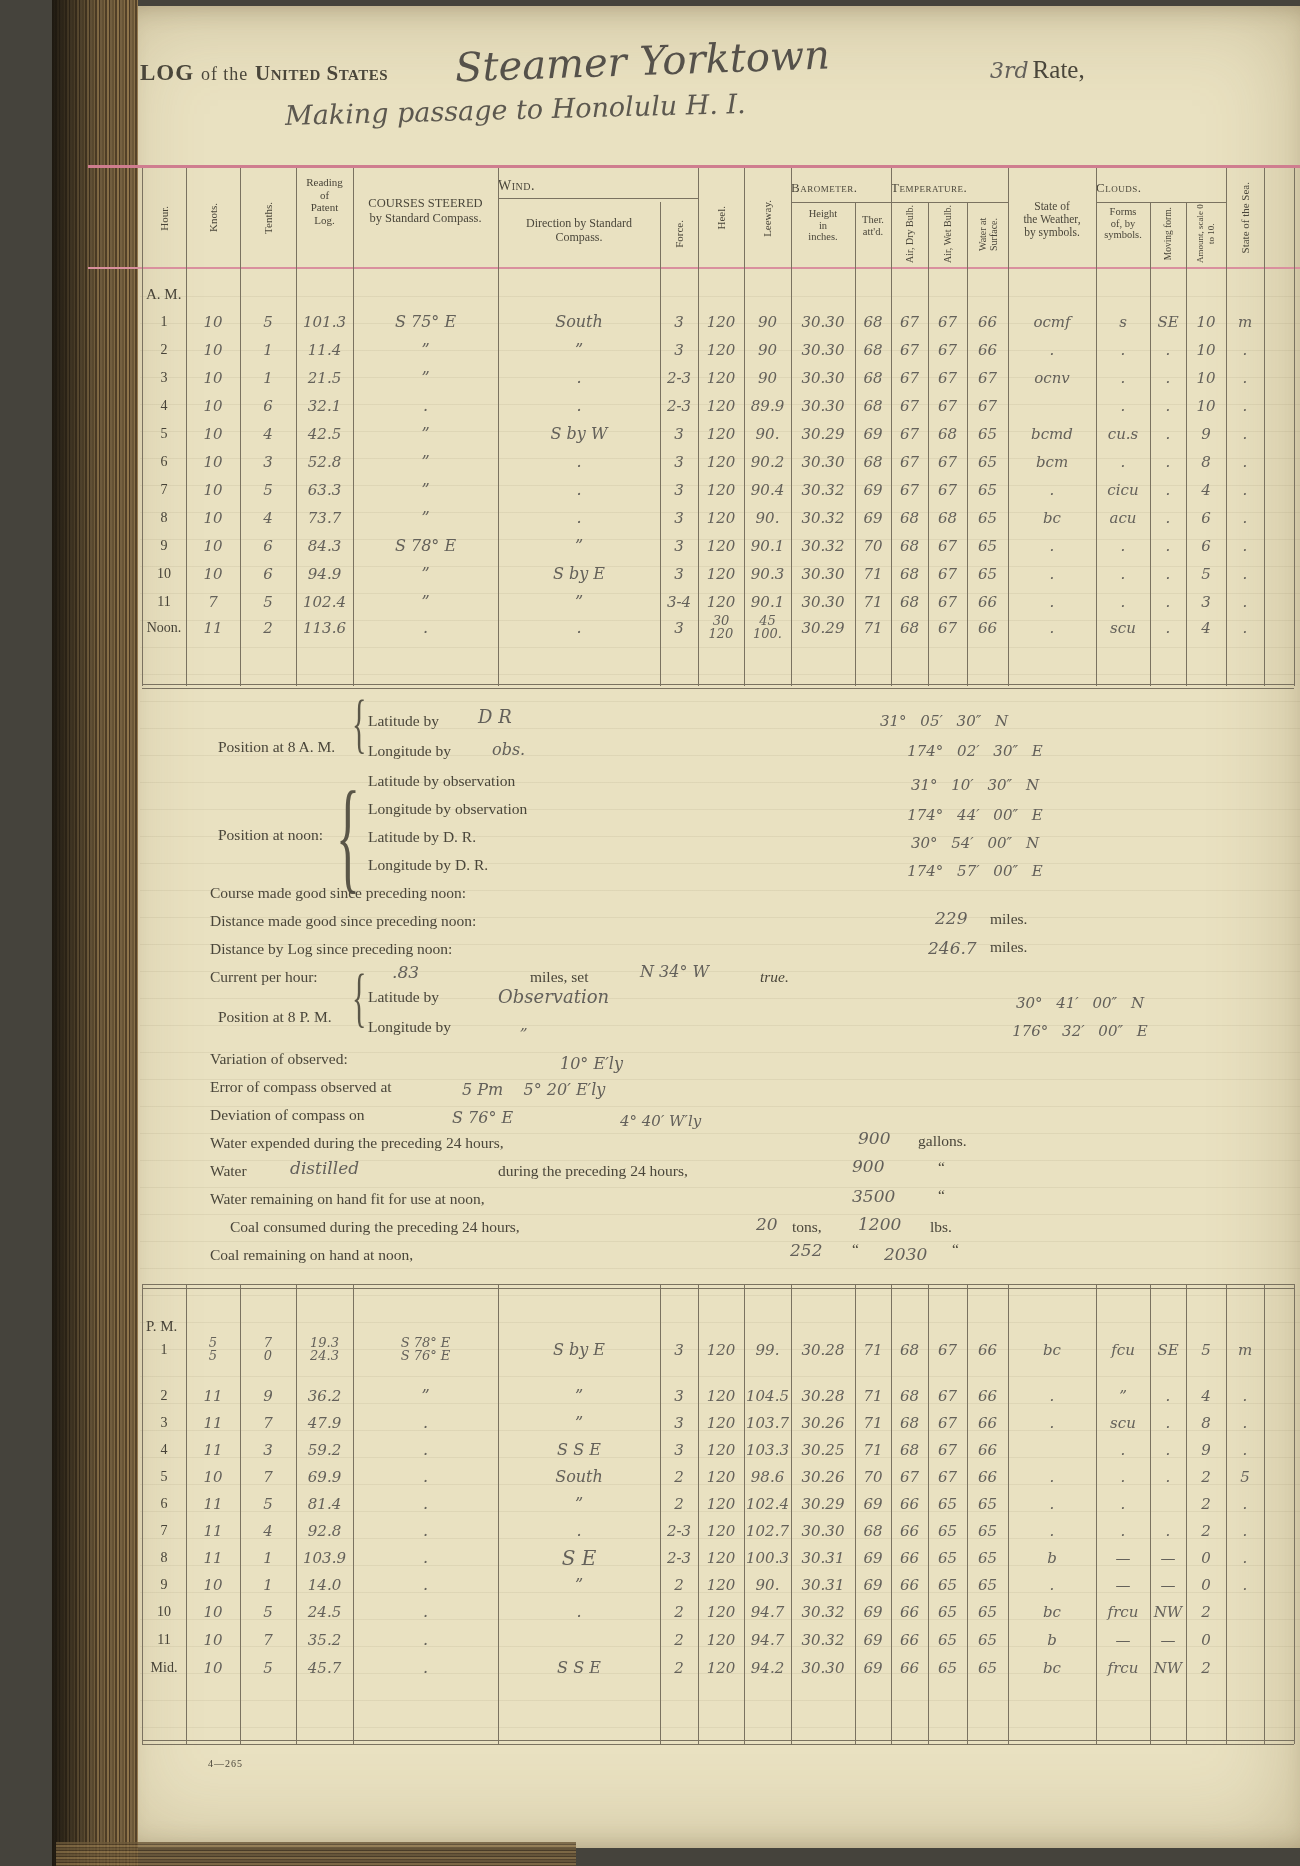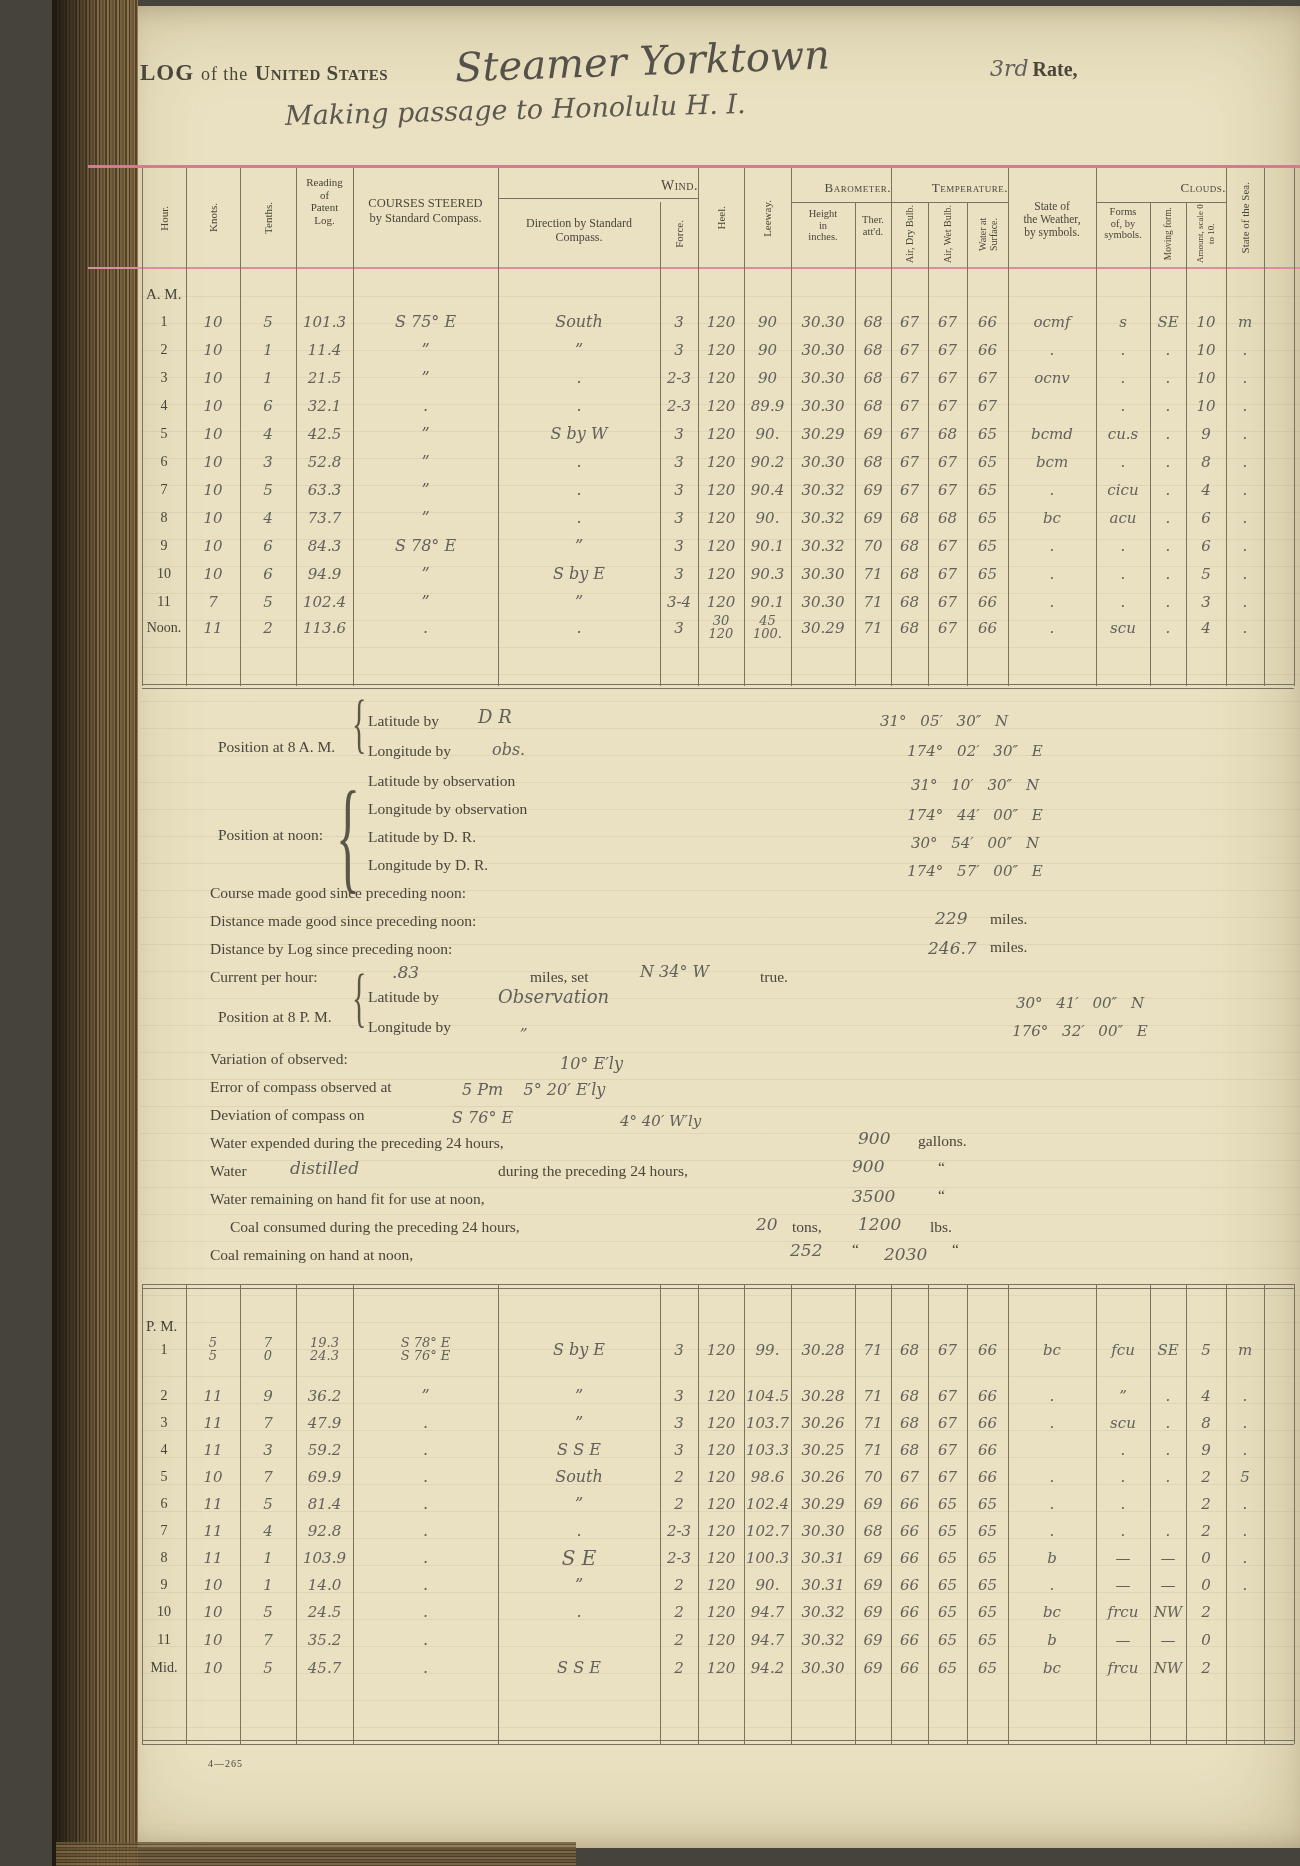--- a/index.html
+++ b/index.html
@@ -21,21 +21,21 @@
   .hw{font-family:"DejaVu Serif",serif;font-style:italic;color:#63605a;}
   .abs{position:absolute;}
   .sc{font-variant:small-caps;letter-spacing:.5px;}
   .cell{position:absolute;text-align:center;font-size:15px;line-height:16px;white-space:pre-line;}
   .hwc{font-family:"DejaVu Serif",serif;font-style:italic;color:#64615a;}
   .prc{font-family:"Liberation Serif",serif;color:#474338;}
   .hcell{position:absolute;text-align:center;color:#4a463a;white-space:pre-line;}
   .vcell{position:absolute;display:flex;align-items:center;justify-content:center;}
   .vcell span{writing-mode:vertical-rl;transform:rotate(180deg);font-size:11px;line-height:11px;
     color:#4a463a;text-align:center;max-height:90px;}
-  .group{font-size:14px;text-align:right;}
+  .group{font-size:14px;text-align:left;}
   .coord{white-space:pre;word-spacing:9px;font-size:15px;}
   .brace{position:absolute;font-family:"Liberation Serif",serif;font-weight:400;color:#5a5648;}
   .mid-label{font-size:15.5px;}
 </style>
 </head>
 <body>
 
 <div id="canvas">
   <div id="page"></div>
   <div id="binding"></div>
@@ -44,21 +44,21 @@
 
   <div class="abs pr" style="left:140px;top:60px;font-size:23px;font-weight:bold;letter-spacing:1px;">
     <span>LOG</span>
     <span style="font-size:18px;font-weight:normal;">of the</span>
     <span class="sc" style="font-size:21px;">United States</span>
   </div>
   <div class="abs hw" style="left:455px;top:38px;font-size:40px;transform:rotate(-2deg);color:#55514a;">Steamer Yorktown</div>
   <div class="abs hw" style="left:285px;top:94px;font-size:27px;transform:rotate(-1.5deg);color:#5c584f;">Making passage to Honolulu H. I.</div>
   <div class="abs" style="left:990px;top:56px;">
     <span class="hw" style="font-size:22px;">3rd</span>
-    <span class="pr" style="font-size:20px;font-weight:bold;">Rate,</span>
+    <span class="pr" style="font-size:25px;font-weight:normal;">Rate,</span>
   </div>
 
   <div class="abs" style="left:88px;top:165px;width:1212px;height:3px;background:#cf7d8f;"></div>
   <div class="abs" style="left:88px;top:267px;width:1212px;height:2px;background:#d9909e;"></div>
 
   <div class="vcell" style="left:142px;top:172px;width:44px;height:92px;">
       <span>Hour.</span>
     </div>
   <div class="vcell" style="left:186px;top:172px;width:54px;height:92px;">
       <span>Knots.</span>
@@ -656,21 +656,21 @@
   <div class="abs pr mid-label" style="left:990px;top:910px;">miles.</div>
 
   <div class="abs pr mid-label" style="left:210px;top:940px;">Distance by Log since preceding noon:</div>
   <div class="abs hw" style="left:928px;top:938px;font-size:17px;">246.7</div>
   <div class="abs pr mid-label" style="left:990px;top:938px;">miles.</div>
 
   <div class="abs pr mid-label" style="left:210px;top:968px;">Current per hour:</div>
   <div class="abs hw" style="left:392px;top:962px;font-size:17px;">.83</div>
   <div class="abs pr mid-label" style="left:530px;top:968px;">miles, set</div>
   <div class="abs hw" style="left:640px;top:962px;font-size:16px;">N 34° W</div>
-  <div class="abs pr mid-label" style="left:760px;top:968px;">true.</div>
+  <div class="abs pr mid-label" style="left:760px;top:968px;font-style:italic;">true.</div>
 
   <div class="abs pr mid-label" style="left:218px;top:1008px;">Position at 8 P. M.</div>
   <div class="brace" style="left:352px;top:980px;font-size:30px;transform:scaleY(2.2);">{</div>
   <div class="abs pr mid-label" style="left:368px;top:988px;">Latitude by</div>
   <div class="abs hw" style="left:498px;top:986px;font-size:18px;">Observation</div>
   <div class="abs hw coord" style="left:985px;top:994px;width:190px;text-align:center;">30° 41′ 00″ N</div>
   <div class="abs pr mid-label" style="left:368px;top:1018px;">Longitude by</div>
   <div class="abs hw" style="left:520px;top:1016px;font-size:15px;">„</div>
   <div class="abs hw coord" style="left:985px;top:1022px;width:190px;text-align:center;">176° 32′ 00″ E</div>
 

